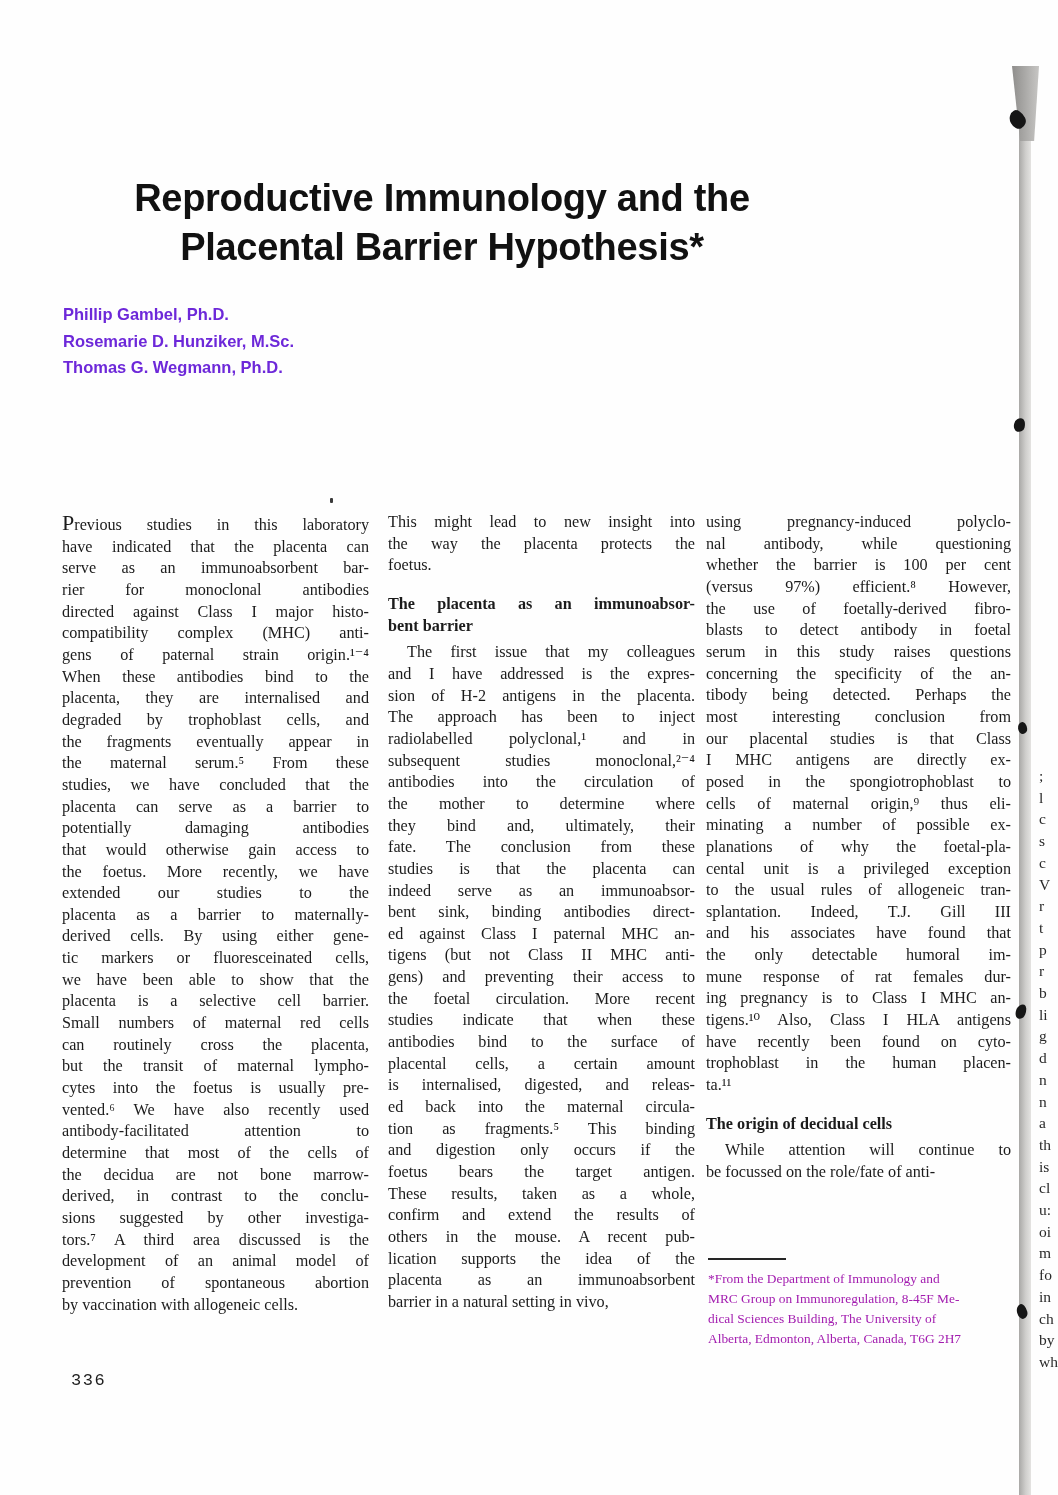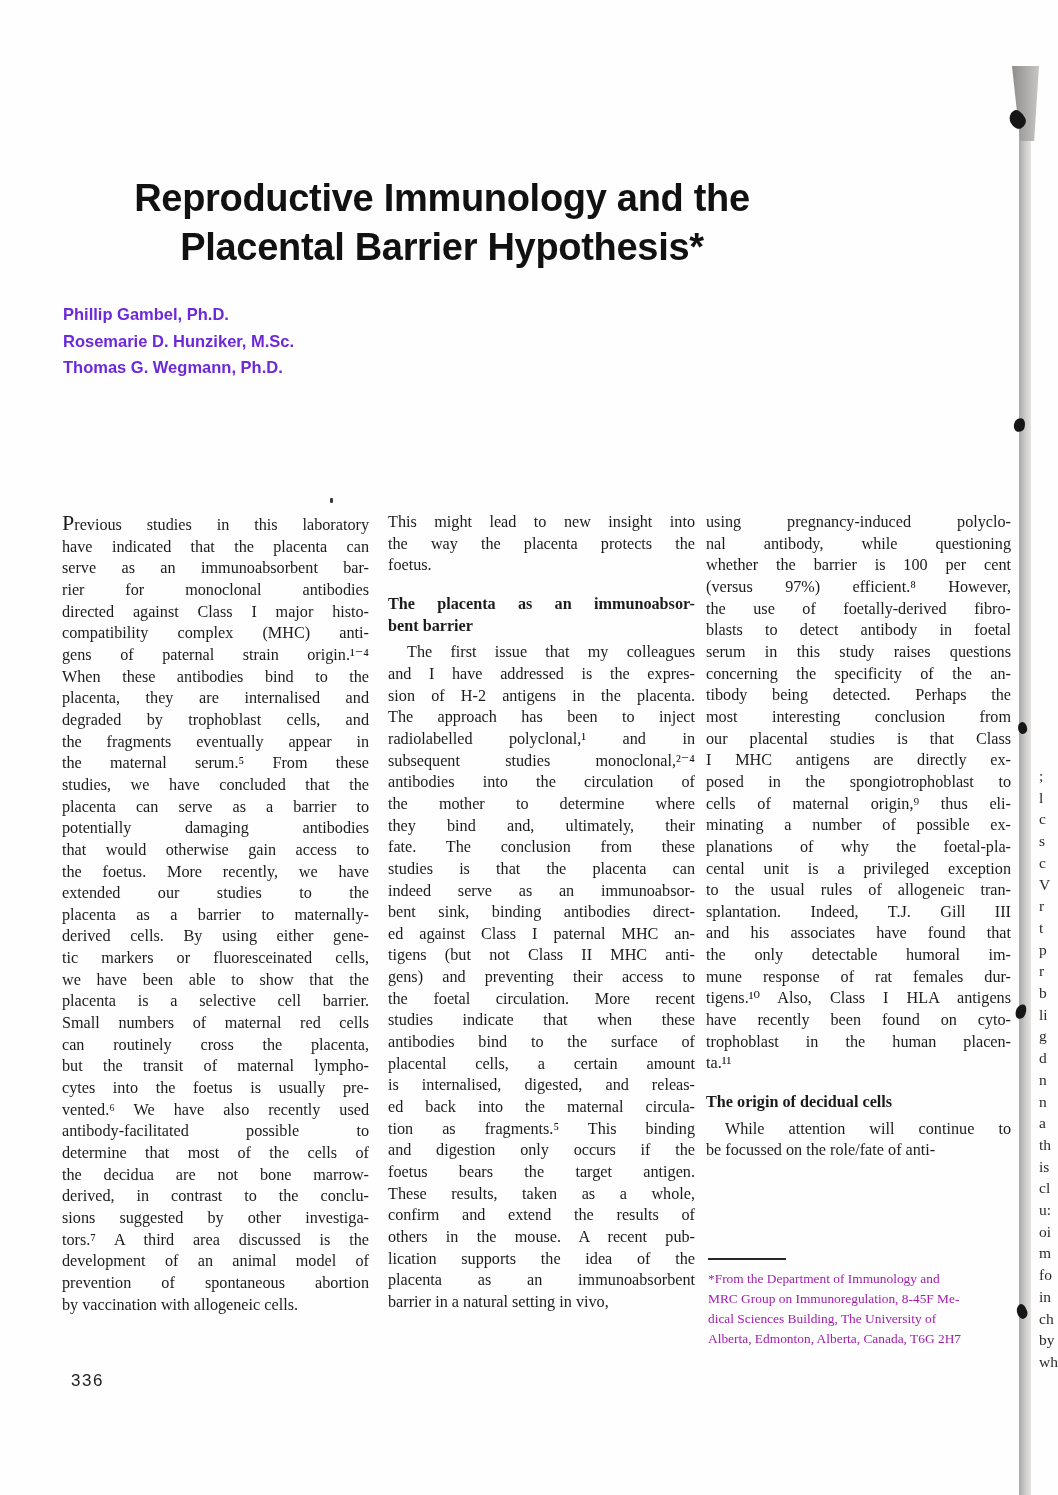--- a/index.html
+++ b/index.html
@@ -35,21 +35,21 @@
   .blk-h .ln { font-weight:bold; }
   
   #footnote {
     position:absolute; left:708px; top:1258px; width:300px;
     font-size:13.4px; line-height:20px; color:#a21caf;
   }
   #footnote-rule { width:78px; height:2px; background:#262626; margin-bottom:9px; }
   
   #page-number {
     position:absolute; left:71px; top:1371px;
-    font-family:Liberation Sans, sans-serif;
+    font-family:Liberation Mono, monospace;
     font-size:17px; letter-spacing:1.5px; color:#1d1d1d;
   }
   
   #gutter {
     position:absolute; left:1019px; top:66px; width:12px; height:1429px;
     background:linear-gradient(to right,#a9a8a6,#cfcecc 55%,#e4e3e1);
   }
   #gutter-wedge {
     position:absolute; left:1012px; top:66px; width:27px; height:75px;
     background:linear-gradient(to right,#8f8e8c,#c7c6c4);
@@ -106,21 +106,21 @@
         <div class="ln">placenta as a barrier to maternally-</div>
         <div class="ln">derived cells.  By using either gene-</div>
         <div class="ln">tic markers or fluoresceinated cells,</div>
         <div class="ln">we have been able to show that the</div>
         <div class="ln">placenta is a selective cell barrier.</div>
         <div class="ln">Small numbers of maternal red cells</div>
         <div class="ln">can routinely cross the placenta,</div>
         <div class="ln">but the transit of maternal lympho-</div>
         <div class="ln">cytes into the foetus is usually pre-</div>
         <div class="ln">vented.⁶ We have also recently used</div>
-        <div class="ln">antibody-facilitated possible to</div>
+        <div class="ln">antibody-facilitated attention to</div>
         <div class="ln">determine that most of the cells of</div>
         <div class="ln">the decidua are not bone marrow-</div>
         <div class="ln">derived, in contrast to the conclu-</div>
         <div class="ln">sions suggested by other investiga-</div>
         <div class="ln">tors.⁷  A third area discussed is the</div>
         <div class="ln">development of an animal model of</div>
         <div class="ln">prevention of spontaneous abortion</div>
         <div class="ln ln-last">by vaccination with allogeneic cells.</div>
       </div>
     </div>
@@ -187,20 +187,21 @@
         <div class="ln">posed in the spongiotrophoblast to</div>
         <div class="ln">cells of maternal origin,⁹ thus eli-</div>
         <div class="ln">minating a number of possible ex-</div>
         <div class="ln">planations of why the foetal-pla-</div>
         <div class="ln">cental unit is a privileged exception</div>
         <div class="ln">to the usual rules of allogeneic tran-</div>
         <div class="ln">splantation. Indeed, T.J. Gill III</div>
         <div class="ln">and his associates have found that</div>
         <div class="ln">the only detectable humoral im-</div>
         <div class="ln">mune response of rat females dur-</div>
+        <div class="ln">ing pregnancy is to Class I MHC an-</div>
         <div class="ln">tigens.¹⁰ Also, Class I HLA antigens</div>
         <div class="ln">have recently been found on cyto-</div>
         <div class="ln">trophoblast in the human placen-</div>
         <div class="ln ln-last">ta.¹¹</div>
       </div>
       <div class="blk blk-h">
         <div class="ln ln-last">The origin of decidual cells</div>
       </div>
       <div class="blk blk-p">
         <div class="ln ln-indent">While attention will continue to</div>

